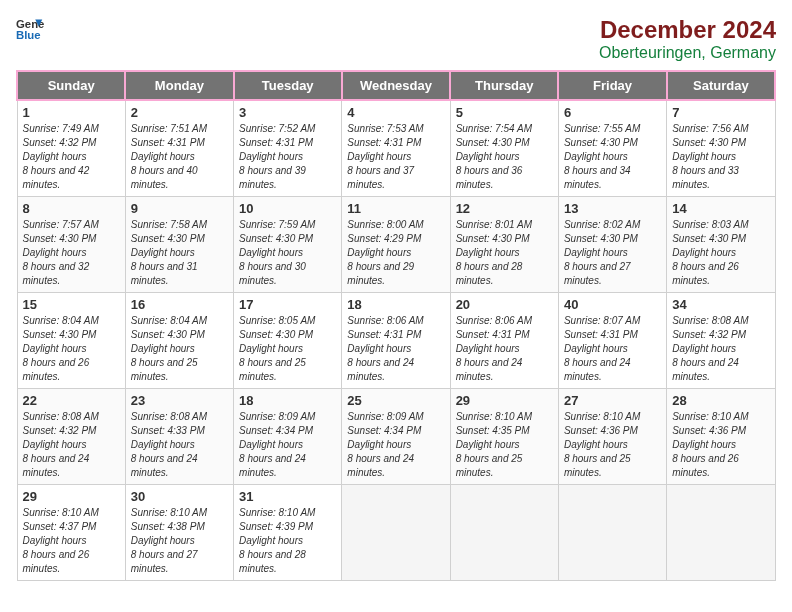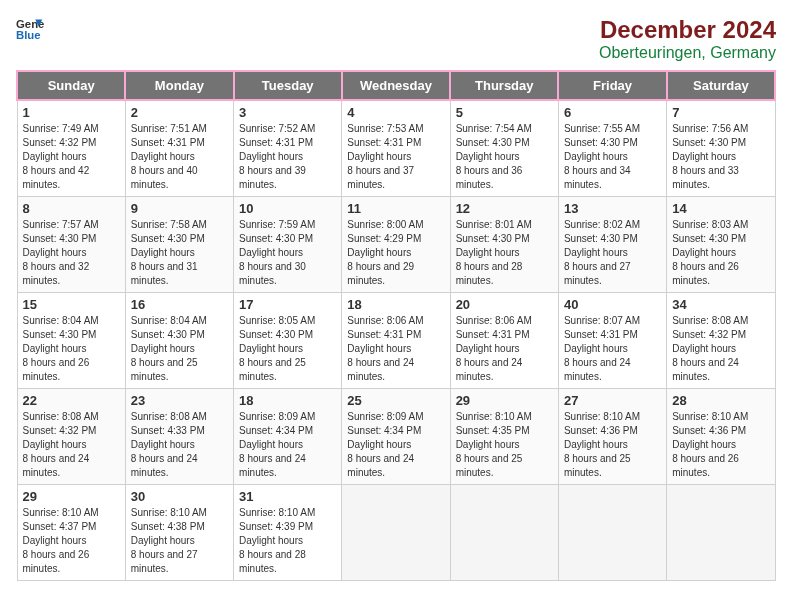--- a/index.html
+++ b/index.html
@@ -65,20 +65,21 @@
     }
     .day-num {
       font-size: 13px;
       font-weight: bold;
       margin-bottom: 2px;
     }
     .day-info {
       font-size: 10px;
       line-height: 1.4;
       color: #333;
+      font-style: italic;
     }
     tr:nth-child(even) td:not(.empty) {
       background: #fafafa;
     }
   </style>
 </head>
 <body>
 
 <div class="header-area">
   <div class="logo">

